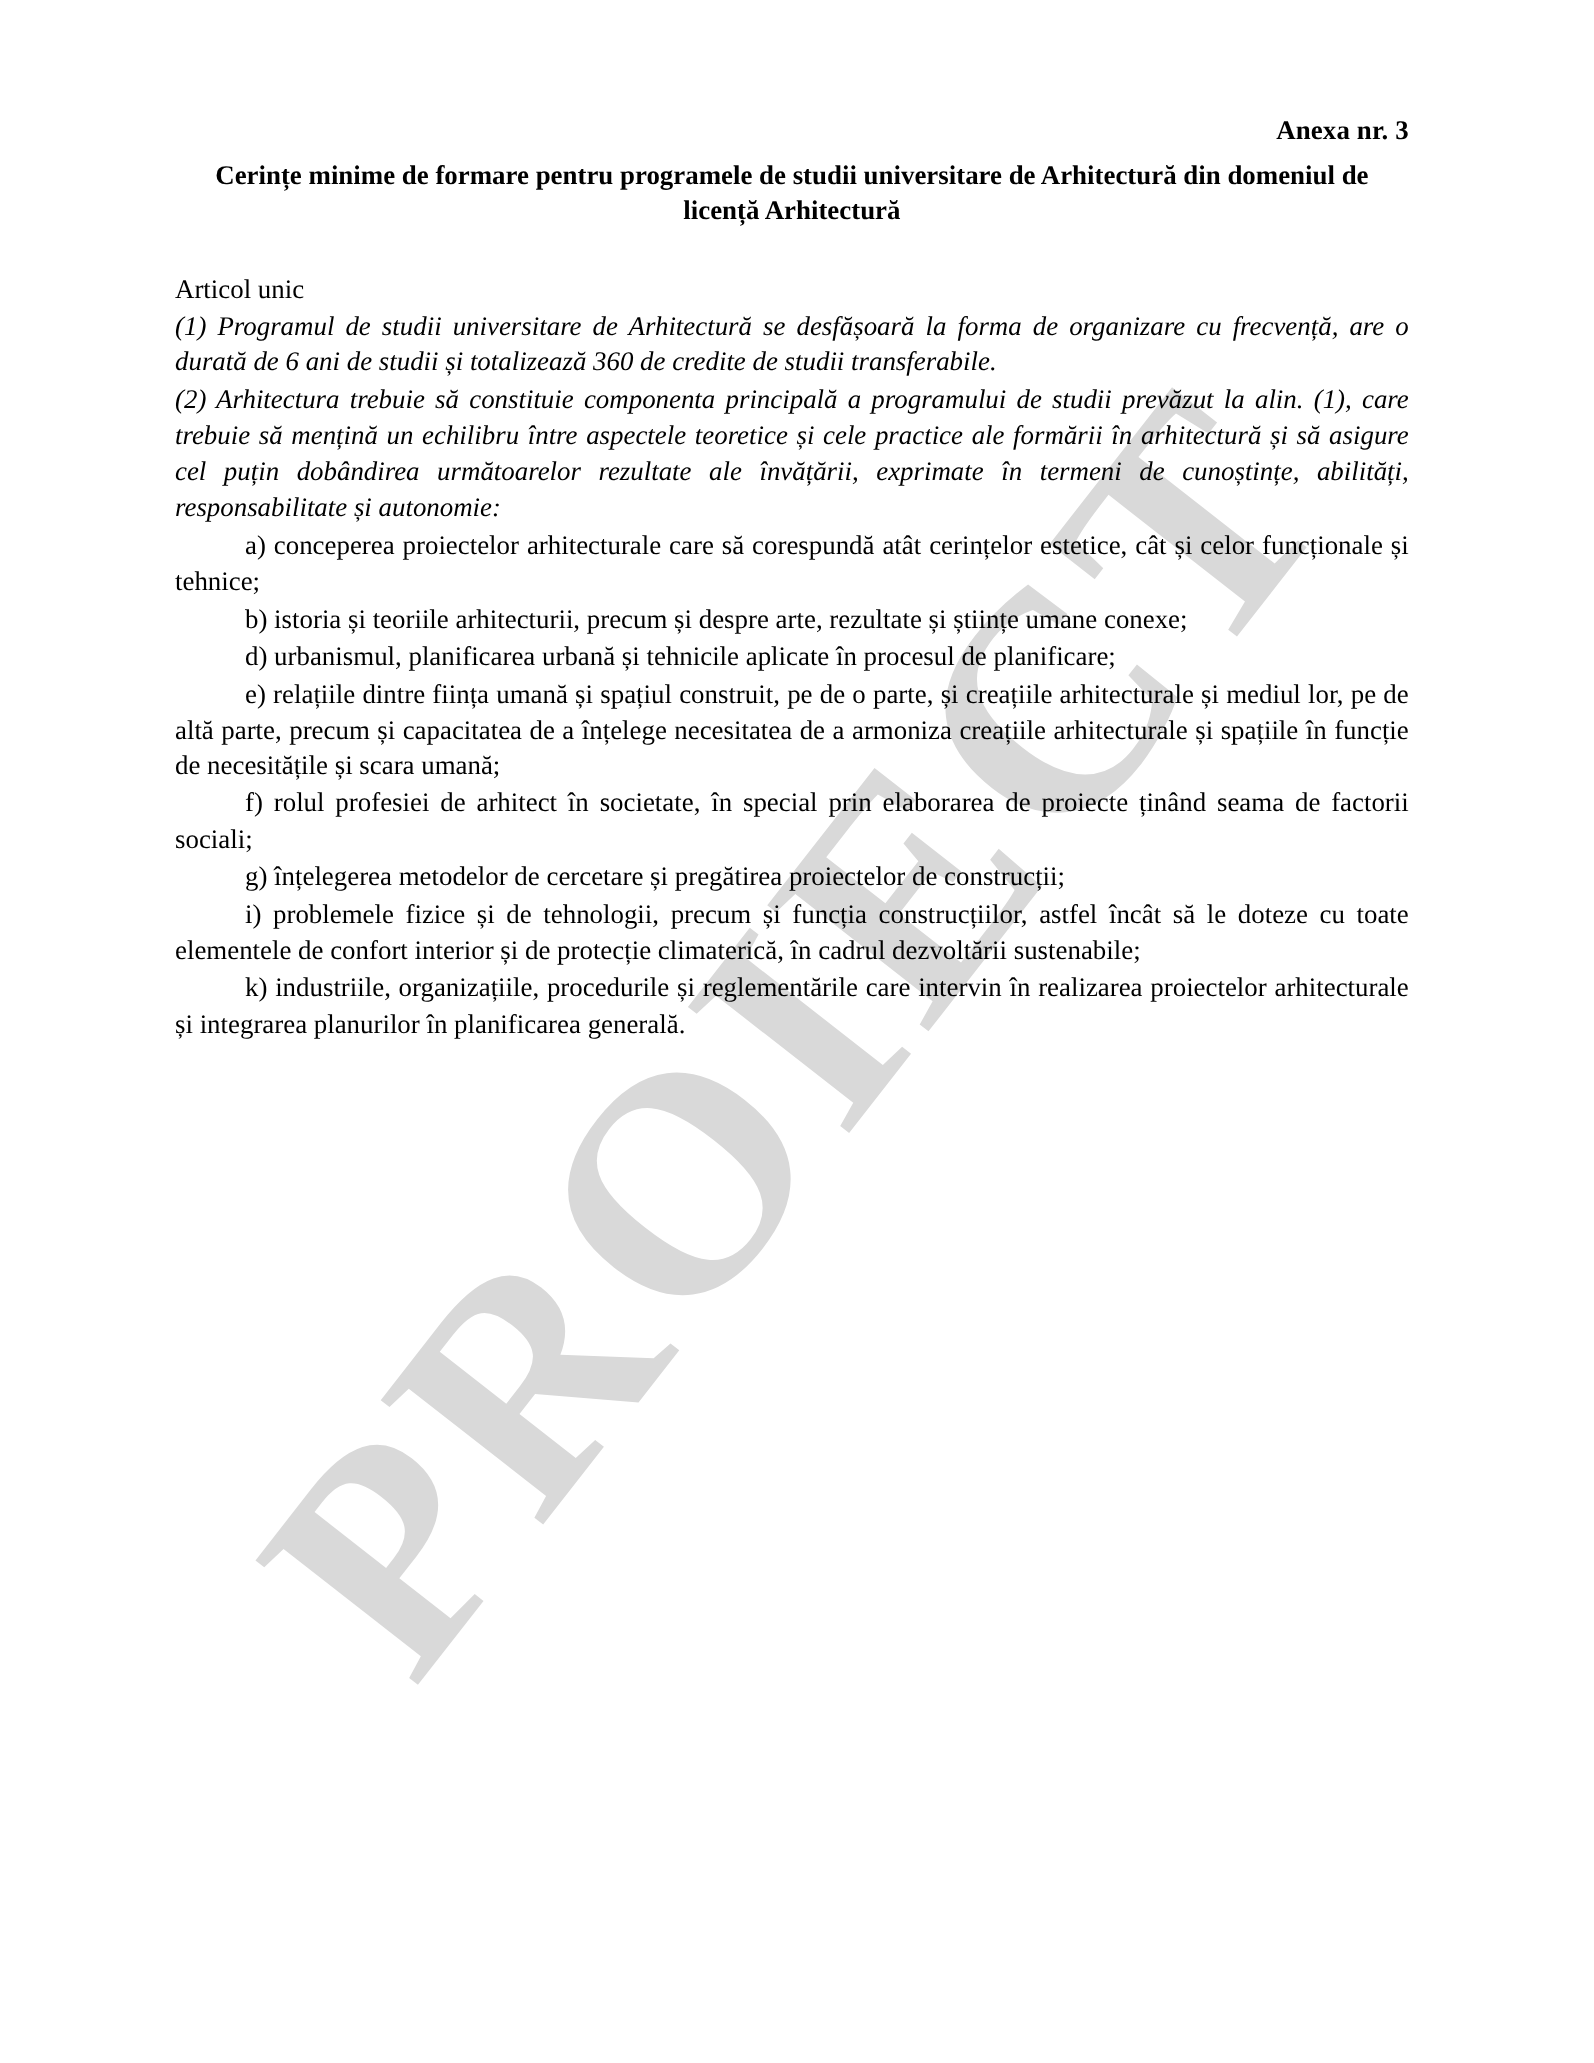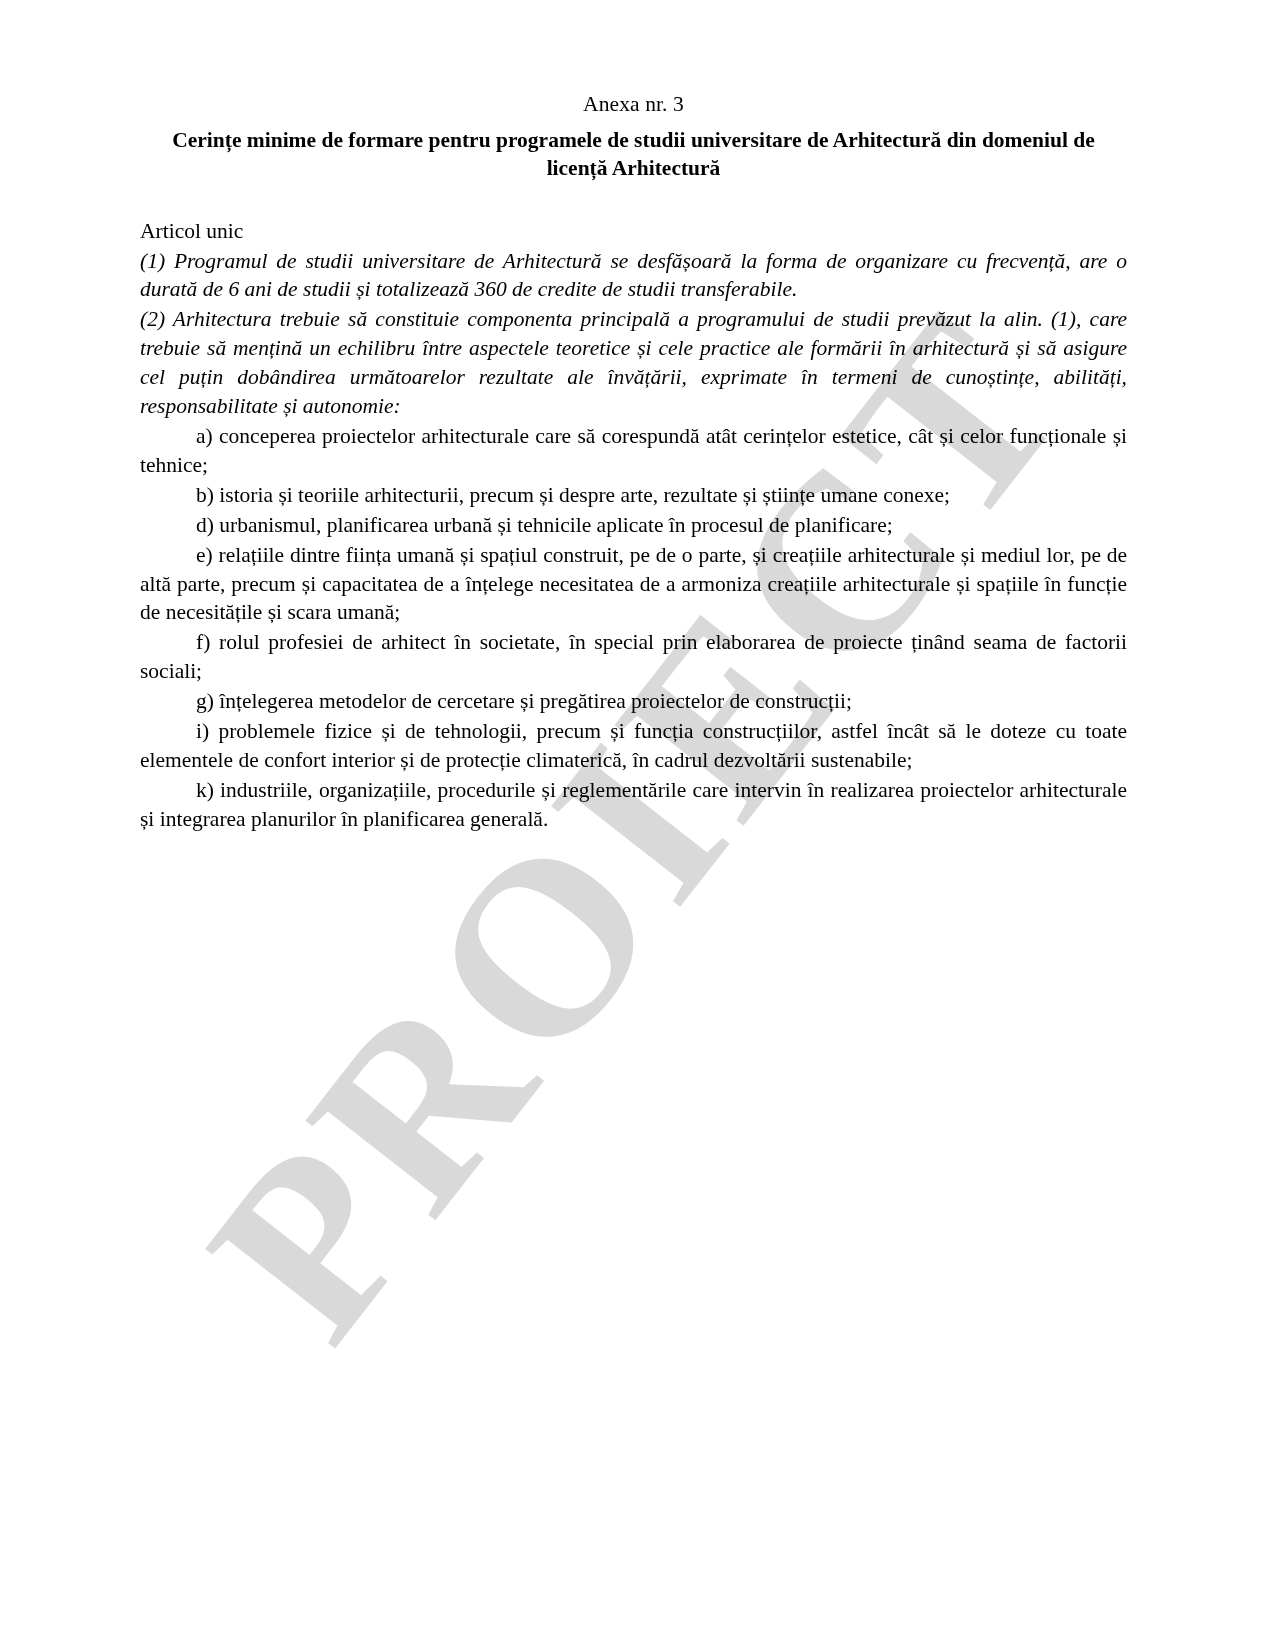--- a/index.html
+++ b/index.html
@@ -37,22 +37,22 @@
     transform: rotate(-52deg);
     white-space: nowrap;
     user-select: none;
   }
   .content {
     position: relative;
     z-index: 1;
     padding: 92px 148px 0 140px;
   }
   .anexa {
-    text-align: center;
-    font-weight: 400;
+    text-align: right;
+    font-weight: 700;
     font-size: 21.5px;
     margin: 0 0 9px 0;
     letter-spacing: 0.1px;
   }
   .doc-title {
     font-weight: 700;
     font-size: 21.5px;
     line-height: 1.32;
     margin: 0 0 34px 0;
     text-align: center;

